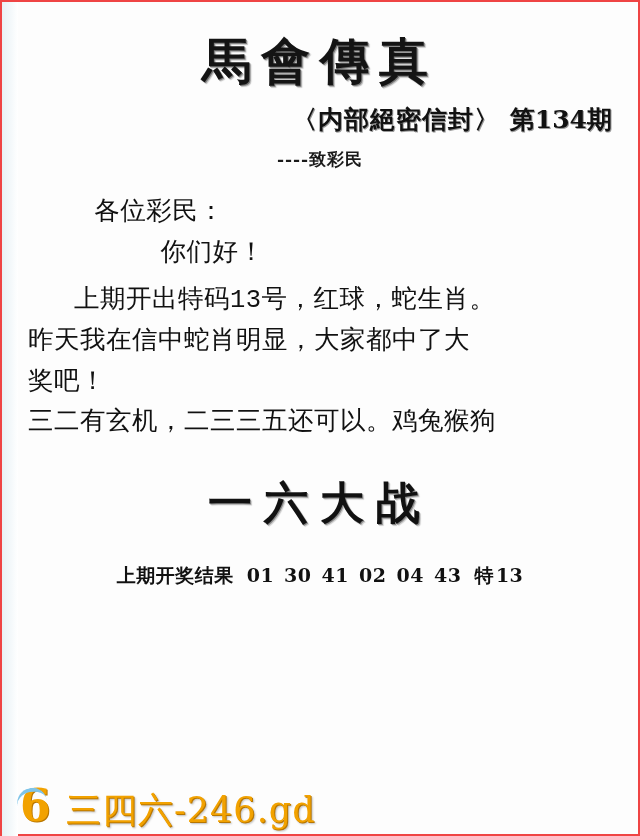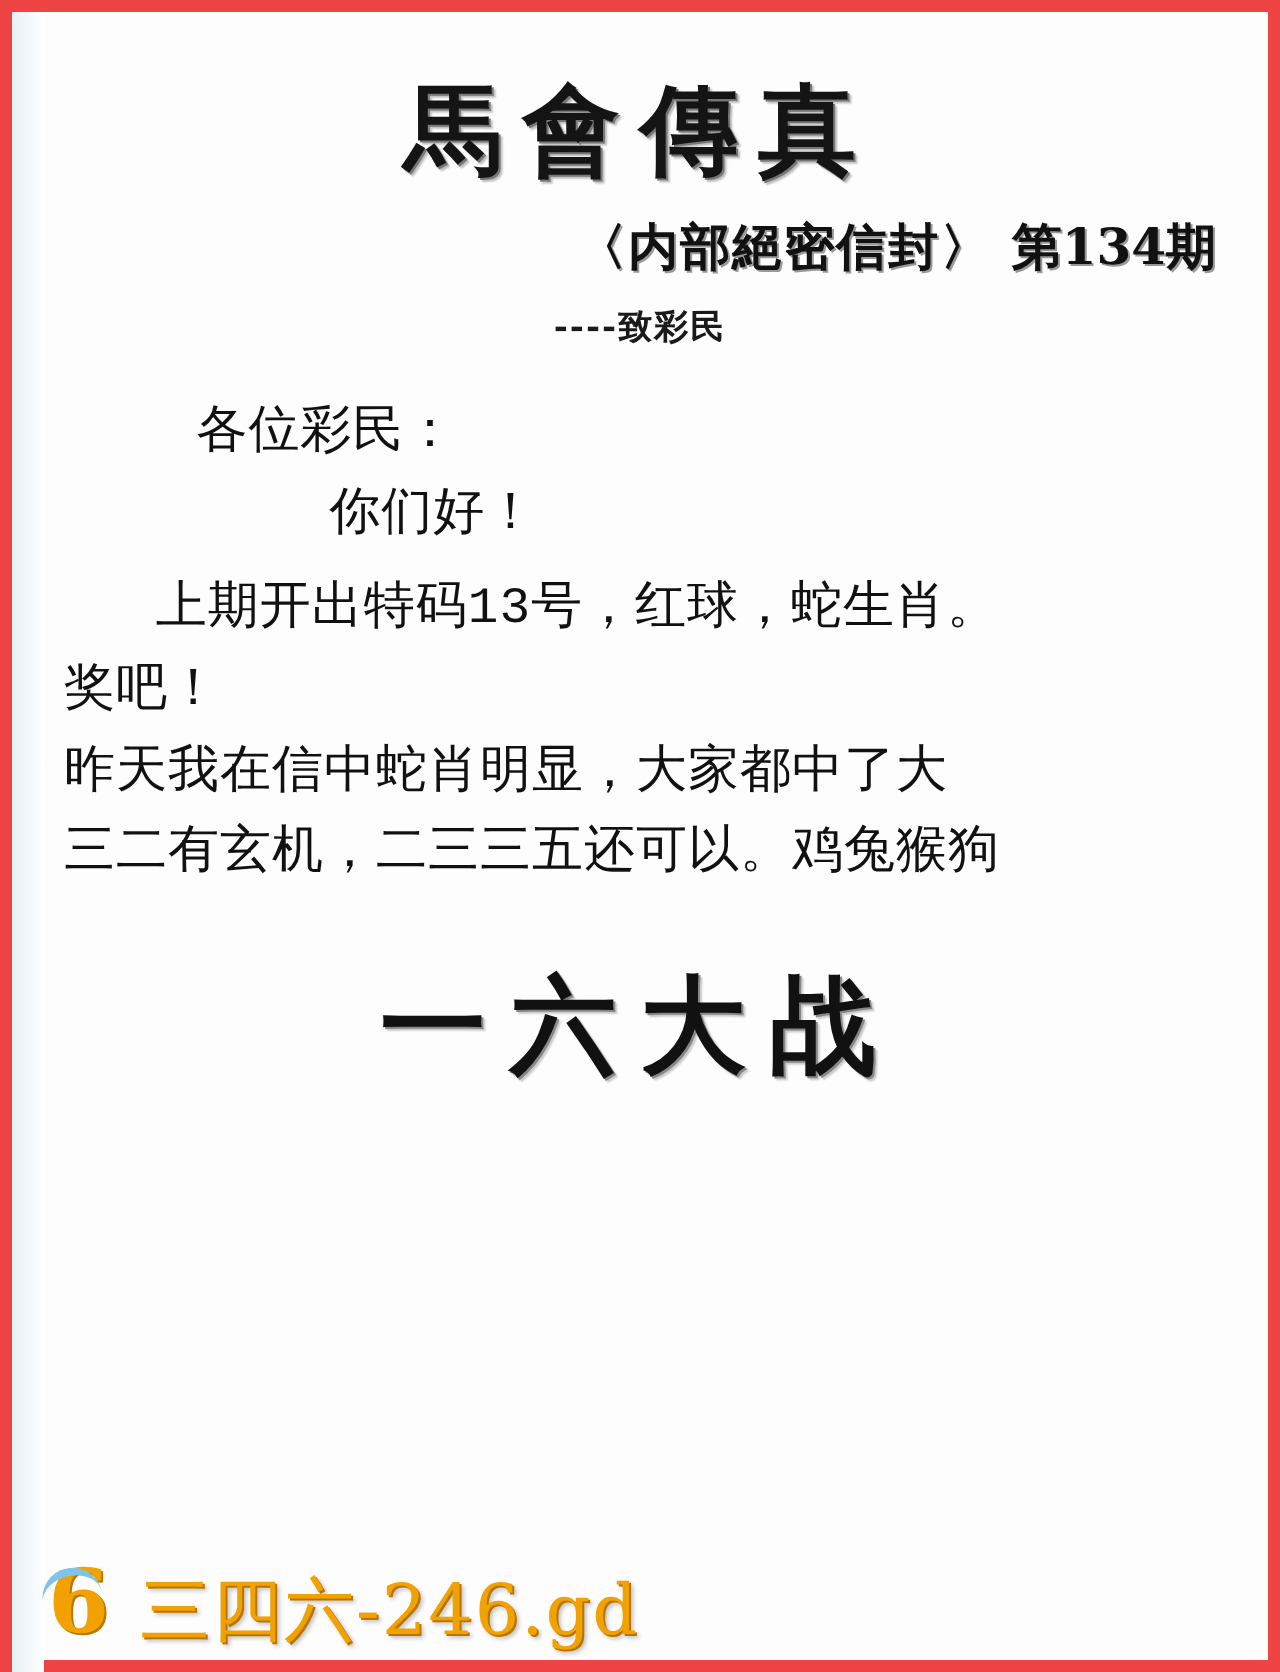--- a/index.html
+++ b/index.html
@@ -13,21 +13,21 @@
     font-family: "DejaVu Sans", "Liberation Sans", sans-serif;
     overflow: hidden;
     position: relative;
   }
   #page {
     position: relative;
     width: 640px;
     height: 836px;
     background: #fdfdfd;
     box-sizing: border-box;
-    border: 6px solid #ef4444;
+    border: 2px solid #ef4444;
   }
   
   .gutter {
     position: absolute;
     left: 0;
     top: 0;
     width: 16px;
     height: 836px;
     background: linear-gradient(to right, #e9f1f5 0%, #f5f9fb 60%, #ffffff 100%);
   }
@@ -92,21 +92,21 @@
   .p-flush {
     text-indent: 0;
     margin-top: 0;
   }
 
   .slogan {
     text-align: center;
     margin-top: 30px;
     font-family: "DejaVu Serif", "Liberation Serif", serif;
     font-weight: bold;
-    font-size: 53px;
+    font-size: 44px;
     letter-spacing: 12px;
     color: #111;
     text-shadow: 1px 1px 0 #888, 2px 2px 1px rgba(0,0,0,0.2);
   }
 
   .result-line {
     margin-top: 30px;
     text-align: center;
     font-family: "DejaVu Serif", "Liberation Serif", serif;
     font-weight: bold;
@@ -177,27 +177,30 @@
       <span>〈内部絕密信封〉</span>
       <span class="issue">第134期</span>
     </div>
 
     <div class="dedication">----致彩民</div>
 
     <div class="body-text">
       <div class="p-salutation">各位彩民：</div>
       <div class="p-greeting">你们好！</div>
       <div class="p-indent">上期开出特码13号，红球，蛇生肖。</div>
+      <div class="p-flush">昨天我在信中蛇肖明显，大家都中了大</div>
       <div class="p-flush">奖吧！</div>
-      <div class="p-flush">昨天我在信中蛇肖明显，大家都中了大</div>
       <div class="p-flush">三二有玄机，二三三五还可以。鸡兔猴狗</div>
     </div>
 
     <div class="slogan">一六大战</div>
 
+    <div class="result-line">
+      <span class="label">上期开奖结果</span><span class="num">01</span><span class="num">30</span><span class="num">41</span><span class="num">02</span><span class="num">04</span><span class="num">43</span><span class="special-label">特</span><span>13</span>
+    </div>
 
   </div>
 
   <div class="brand">
     <div class="brand-mark">
       <div class="swoosh"></div>
       <div class="six">6</div>
     </div>
     <div class="brand-text">三四六-246.gd</div>
   </div>

